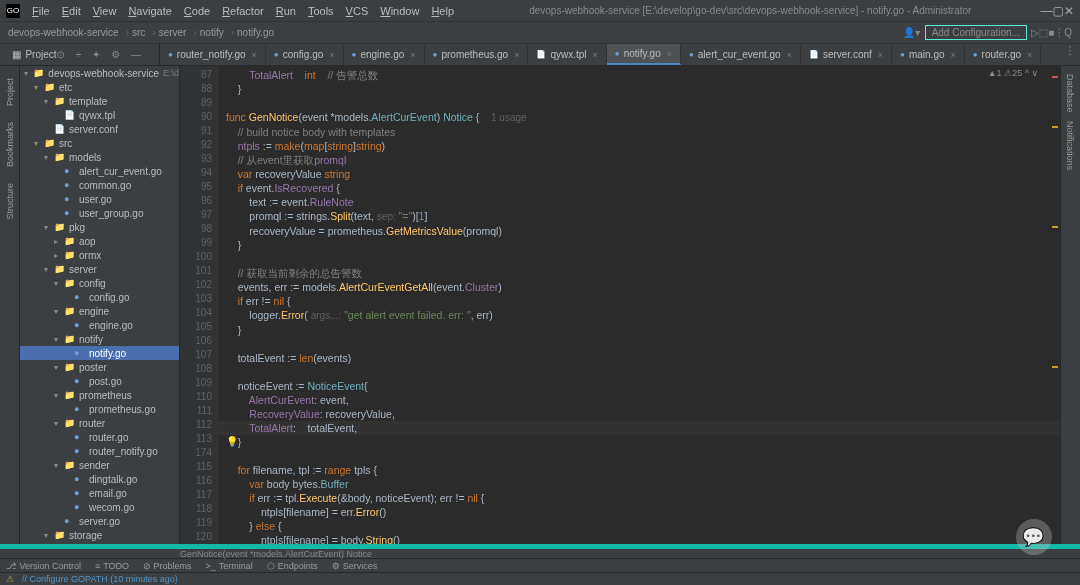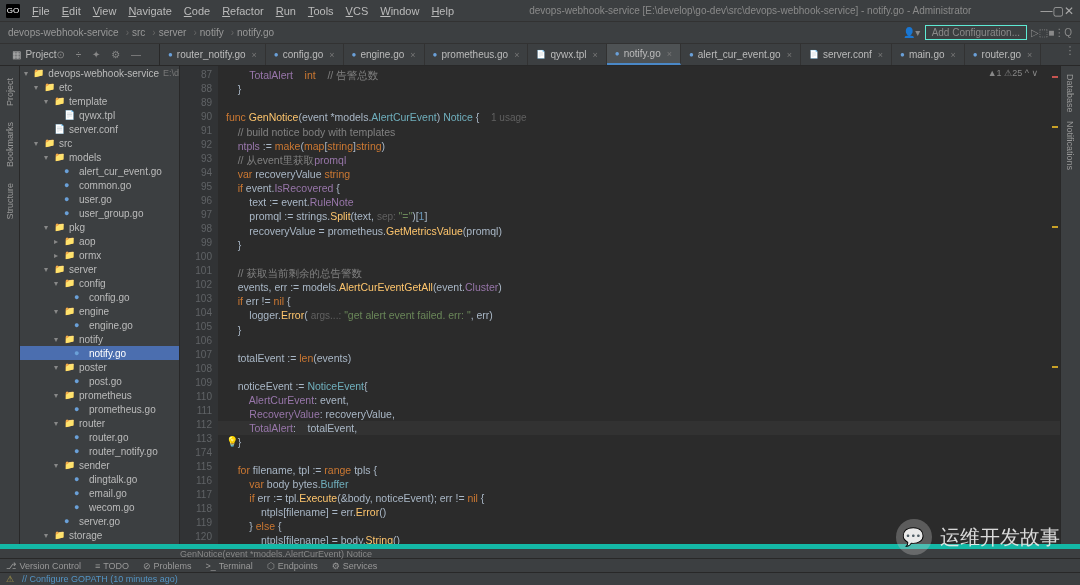--- a/index.html
+++ b/index.html
@@ -421,14 +421,13 @@
 
 <div class="status">
   <span class="warn">⚠</span>
   <span class="link" style="margin-left:4px;">// Configure GOPATH (10 minutes ago)</span>
 </div>
 
 <div class="wm">
   <div class="bub">
       <span>💬</span>
     </div>
-  <span>运维开发故事</span>
 </div>
 
 </body></html>

